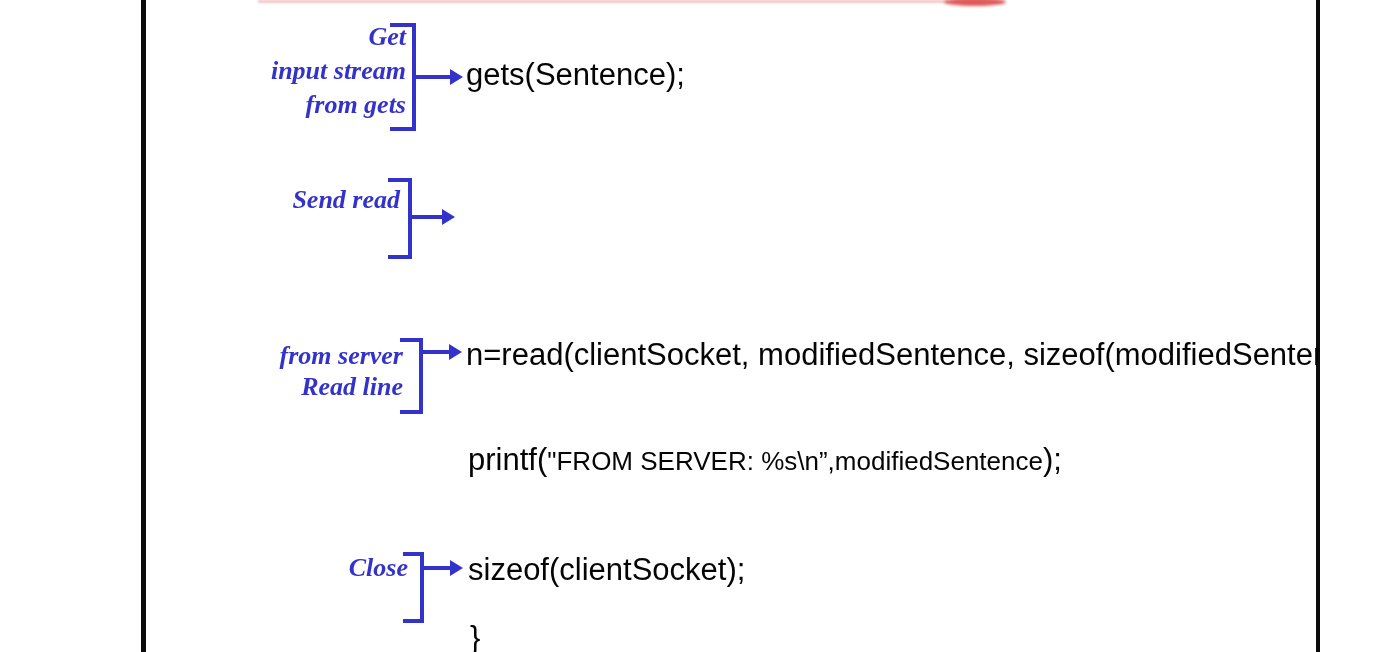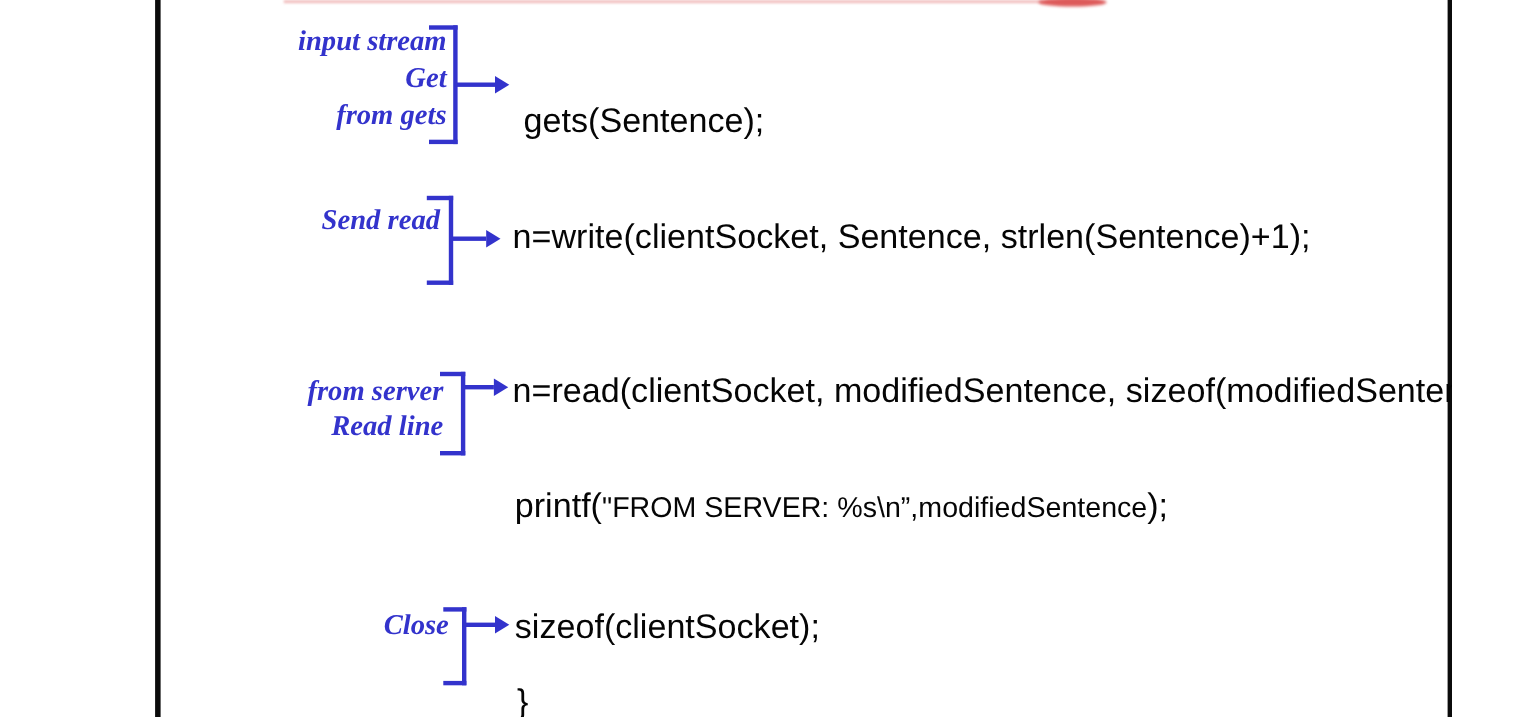--- a/index.html
+++ b/index.html
@@ -40,36 +40,35 @@
 
 <div id="slide">
 
   <div class="smear" style="left:258px;width:690px;"></div>
   <div class="blob" style="left:944px;width:62px;"></div>
 
   <div class="vline" style="left:141px;width:5px;"></div>
   <div class="vline" style="left:1316px;width:4px;"></div>
 
   <div class="label lh34" style="left:150px;top:20px;width:256px;">
+    <span class="ln">Get</span>
     <span class="ln">input stream</span>
-    <span class="ln">Get</span>
     <span class="ln">from gets</span>
   </div>
   <div class="bracket" style="left:390px;top:23px;width:22px;height:100px;"></div>
   <div class="arrow-line" style="left:414px;top:75px;width:36px;"></div>
   <div class="arrow-head" style="left:450px;top:69px;"></div>
-  <div class="code" style="left:476px;top:57px;margin-top:35px;">gets(Sentence);</div>
+  <div class="code" style="left:466px;top:57px;">gets(Sentence);</div>
 
   <div class="label lh31" style="left:150px;top:184px;width:250px;">
     <span class="ln">Send read</span>
   </div>
   <div class="bracket" style="left:388px;top:178px;width:20px;height:73px;"></div>
   <div class="arrow-line" style="left:410px;top:215px;width:32px;"></div>
   <div class="arrow-head" style="left:442px;top:209px;"></div>
-  <div class="code" style="left:466px;top:197px;">n=write(clientSocket, Sentence, strlen(Sentence)+1);</div>
 
   <div class="label lh31" style="left:150px;top:340px;width:253px;">
     <span class="ln">from server</span>
     <span class="ln">Read line</span>
   </div>
   <div class="bracket" style="left:400px;top:338px;width:19px;height:68px;"></div>
   <div class="arrow-line" style="left:421px;top:350px;width:28px;"></div>
   <div class="arrow-head" style="left:449px;top:344px;"></div>
   <div class="code clip-right" style="left:466px;top:337px;width:854px;">n=read(clientSocket, modifiedSentence, sizeof(modifiedSentence</div>
 

